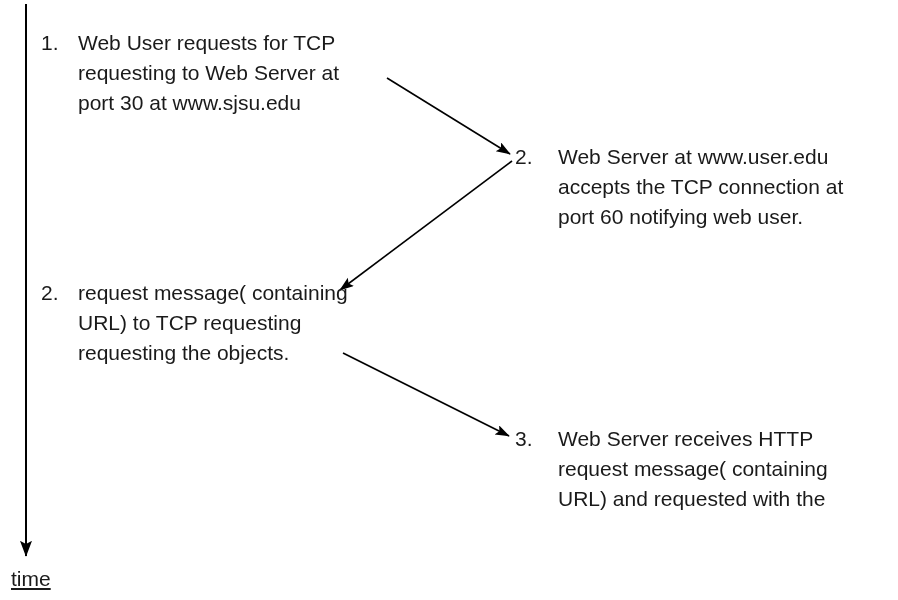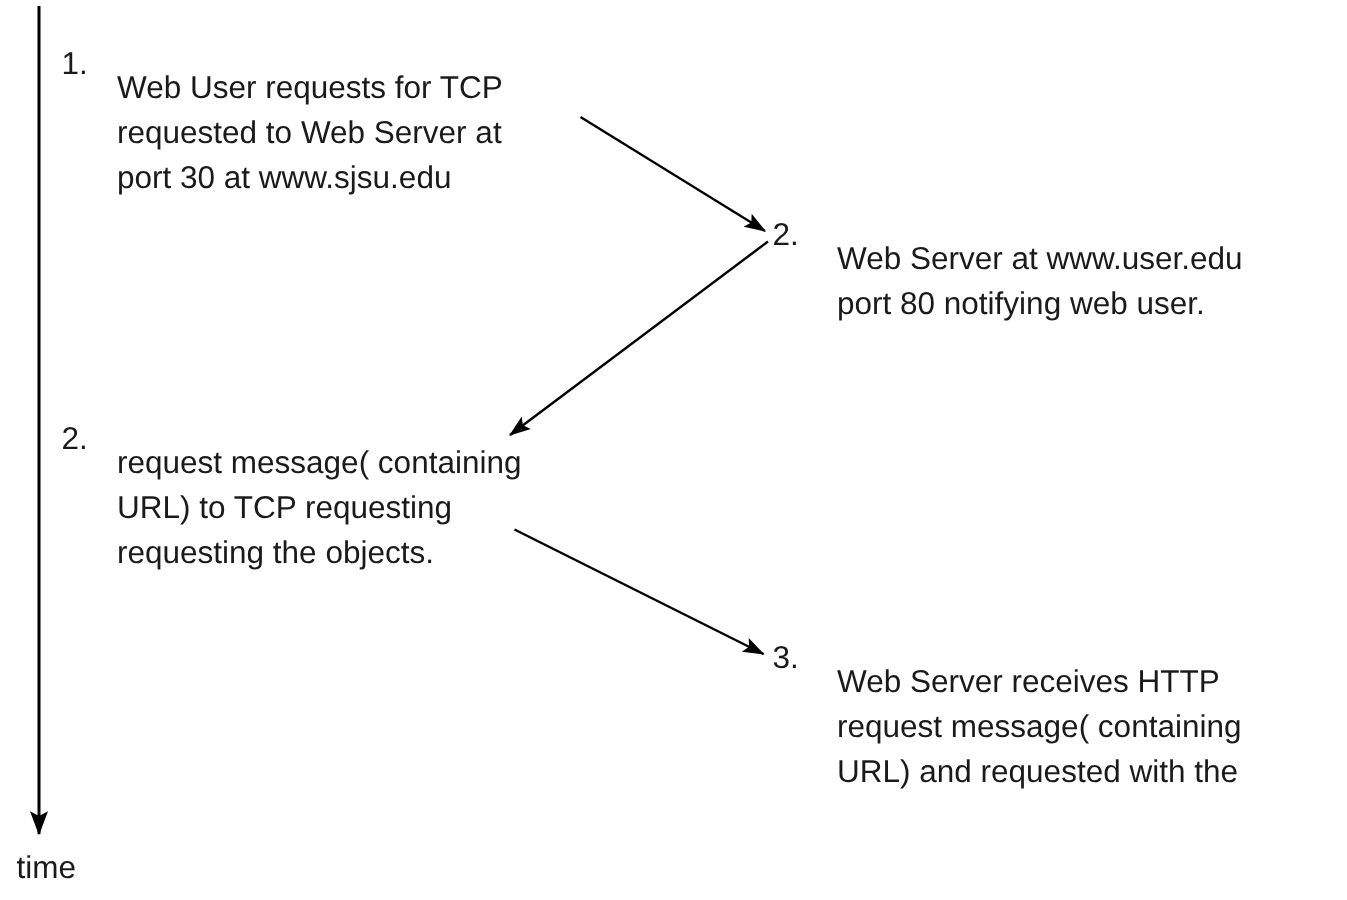--- a/index.html
+++ b/index.html
@@ -32,21 +32,20 @@
     color: #1a1a1a;
     white-space: nowrap;
   }
   .step-num {
     display: inline-block;
     flex: 0 0 auto;
   }
   .step-lines {
     display: inline-block;
     flex: 0 0 auto;
-    margin-top: 16px;
   }
   .step-line {
     display: block;
   }
   
   #step-1 { left: 41px;  top: 28px; }
   #step-1 .step-num { width: 37px; }
   #step-2-right { left: 515px; top: 142px; }
   #step-2-right .step-num { width: 43px; }
   #step-2-left { left: 41px;  top: 278px; }
@@ -54,20 +53,21 @@
   #step-3-right { left: 515px; top: 424px; }
   #step-3-right .step-num { width: 43px; }
 
   #time-label {
     position: absolute;
     left: 11px;
     top: 566px;
     font-size: 21px;
     line-height: 26px;
     color: #1a1a1a;
+    text-decoration: underline;
   }
 </style>
 </head>
 <body>
 
 <div id="canvas">
 
   <svg id="arrow-layer" viewBox="0 0 898 600" xmlns="http://www.w3.org/2000/svg">
     <defs>
       <marker id="head" markerWidth="10" markerHeight="10" refX="8.5" refY="3.2" orient="auto" markerUnits="strokeWidth">
@@ -84,30 +84,31 @@
 
     <line x1="512" y1="161" x2="340" y2="290" stroke="#000000" stroke-width="1.6" marker-end="url(#head)"></line>
 
     <line x1="343" y1="353" x2="509" y2="436" stroke="#000000" stroke-width="1.6" marker-end="url(#head)"></line>
   </svg>
 
   <div class="step" id="step-1">
     <span class="step-num">1.</span>
     <span class="step-lines">
       <span class="step-line">Web User requests for TCP</span>
-      <span class="step-line">requested to Web Server at</span>
+      <span class="step-line">requesting to Web Server at</span>
       <span class="step-line">port 30 at www.sjsu.edu</span>
     </span>
   </div>
 
   <div class="step" id="step-2-right">
     <span class="step-num">2.</span>
     <span class="step-lines">
       <span class="step-line">Web Server at www.user.edu</span>
-      <span class="step-line">port 80 notifying web user.</span>
+      <span class="step-line">accepts the TCP connection at</span>
+      <span class="step-line">port 60 notifying web user.</span>
     </span>
   </div>
 
   <div class="step" id="step-2-left">
     <span class="step-num">2.</span>
     <span class="step-lines">
       <span class="step-line">request message( containing</span>
       <span class="step-line">URL)  to TCP requesting</span>
       <span class="step-line">requesting the objects.</span>
     </span>

